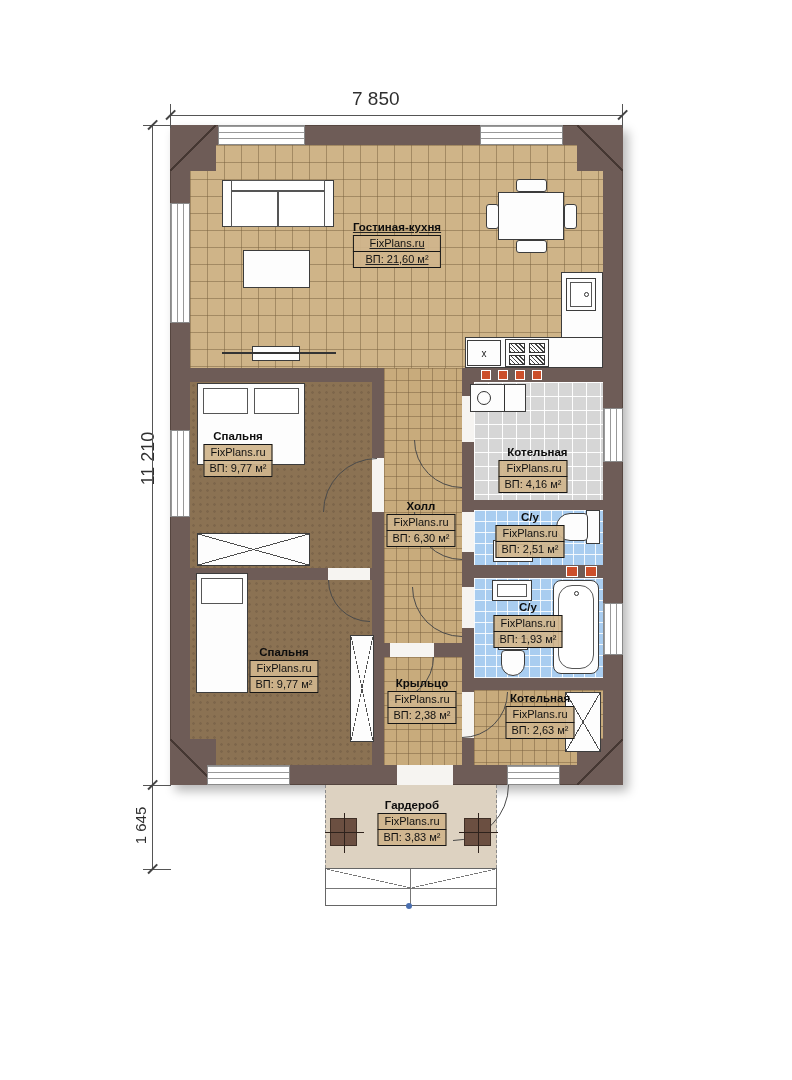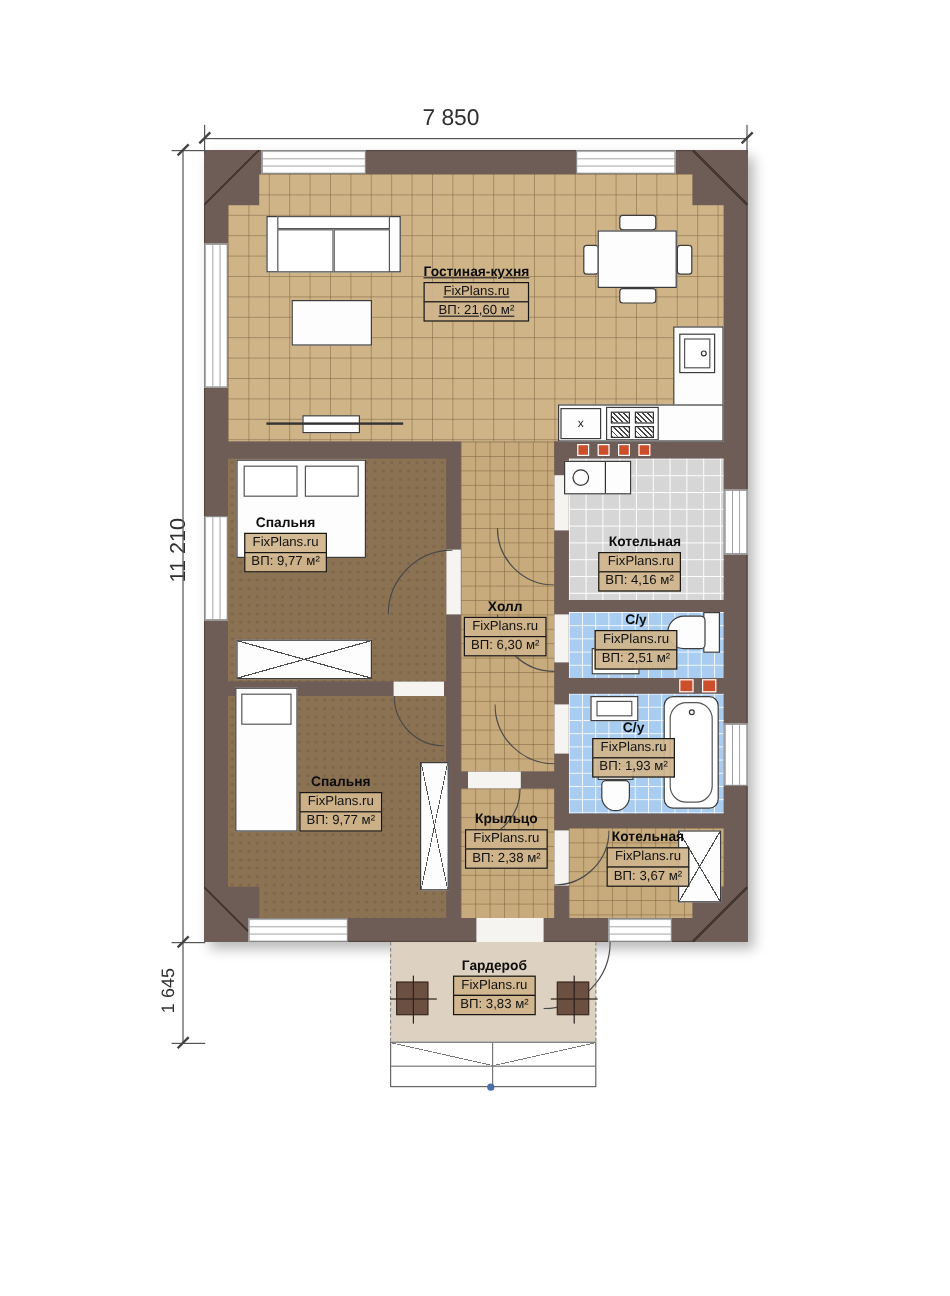--- a/index.html
+++ b/index.html
@@ -271,21 +271,21 @@
     <div class="rbox">ВП: 9,77 м²</div>
   </div>
   <div class="rlabel rstack" style="left:422px;top:677px;">
     <div class="rname">Крыльцо</div>
     <div class="rbox">FixPlans.ru</div>
     <div class="rbox">ВП: 2,38 м²</div>
   </div>
   <div class="rlabel rstack" style="left:540px;top:692px;">
     <div class="rname">Котельная</div>
     <div class="rbox">FixPlans.ru</div>
-    <div class="rbox">ВП: 3,67 м²</div>
+    <div class="rbox">ВП: 2,63 м²</div>
   </div>
   <div class="rlabel rstack" style="left:412px;top:799px;">
     <div class="rname">Гардероб</div>
     <div class="rbox">FixPlans.ru</div>
     <div class="rbox">ВП: 3,83 м²</div>
   </div>
 
 </div>
 
 </body></html>

